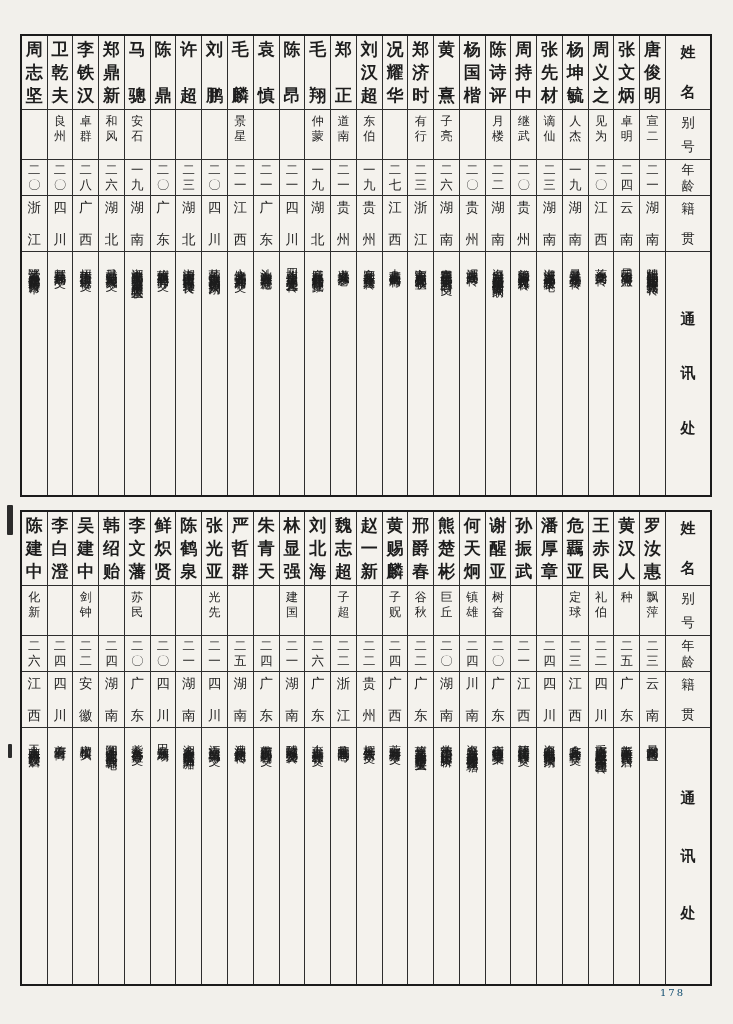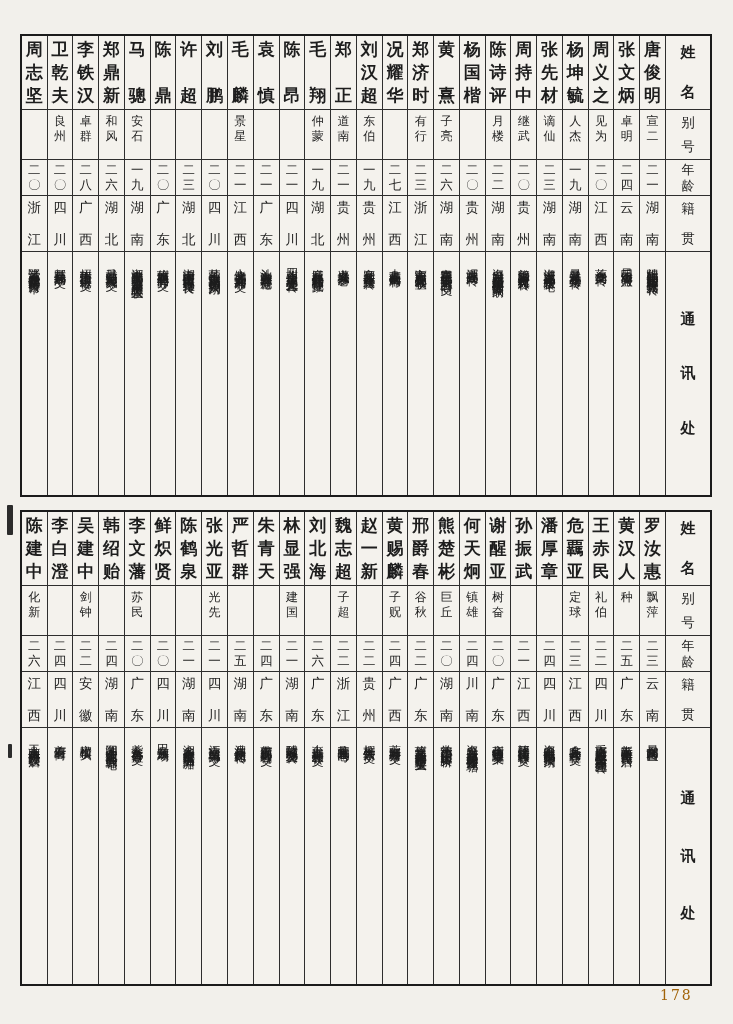--- a/index.html
+++ b/index.html
@@ -52,21 +52,21 @@
   .header-col .c-age   { justify-content:space-between; padding:3px 0; font-size:13px; }
   .header-col .c-place { padding:6px 0; font-size:13.5px; }
   .hdr-addr { flex-direction:column; justify-content:space-evenly; align-items:center; font-size:15px; font-weight:600; padding:20px 0; }
 
   .scan-artifact { position:absolute; background:#2c2c2c; border-radius:1px; }
   #artifact-1 { left:7px; top:505px; width:6px; height:30px; }
   #artifact-2 { left:8px; top:744px; width:4px; height:14px; }
 
   .page-number {
     position:absolute; left:660px; top:987px;
-    font-size:14px; letter-spacing:2px; color:#a16207;
+    font-size:10px; letter-spacing:2px; color:#0c4a6e;
     font-family:"DejaVu Serif","Liberation Serif",serif;
   }
 </style>
 </head>
 <body>
 
 <div class="sheet">
   <div id="table-top" class="dir-table">
       <div class="col header-col">
         <div class="cell c-name">

